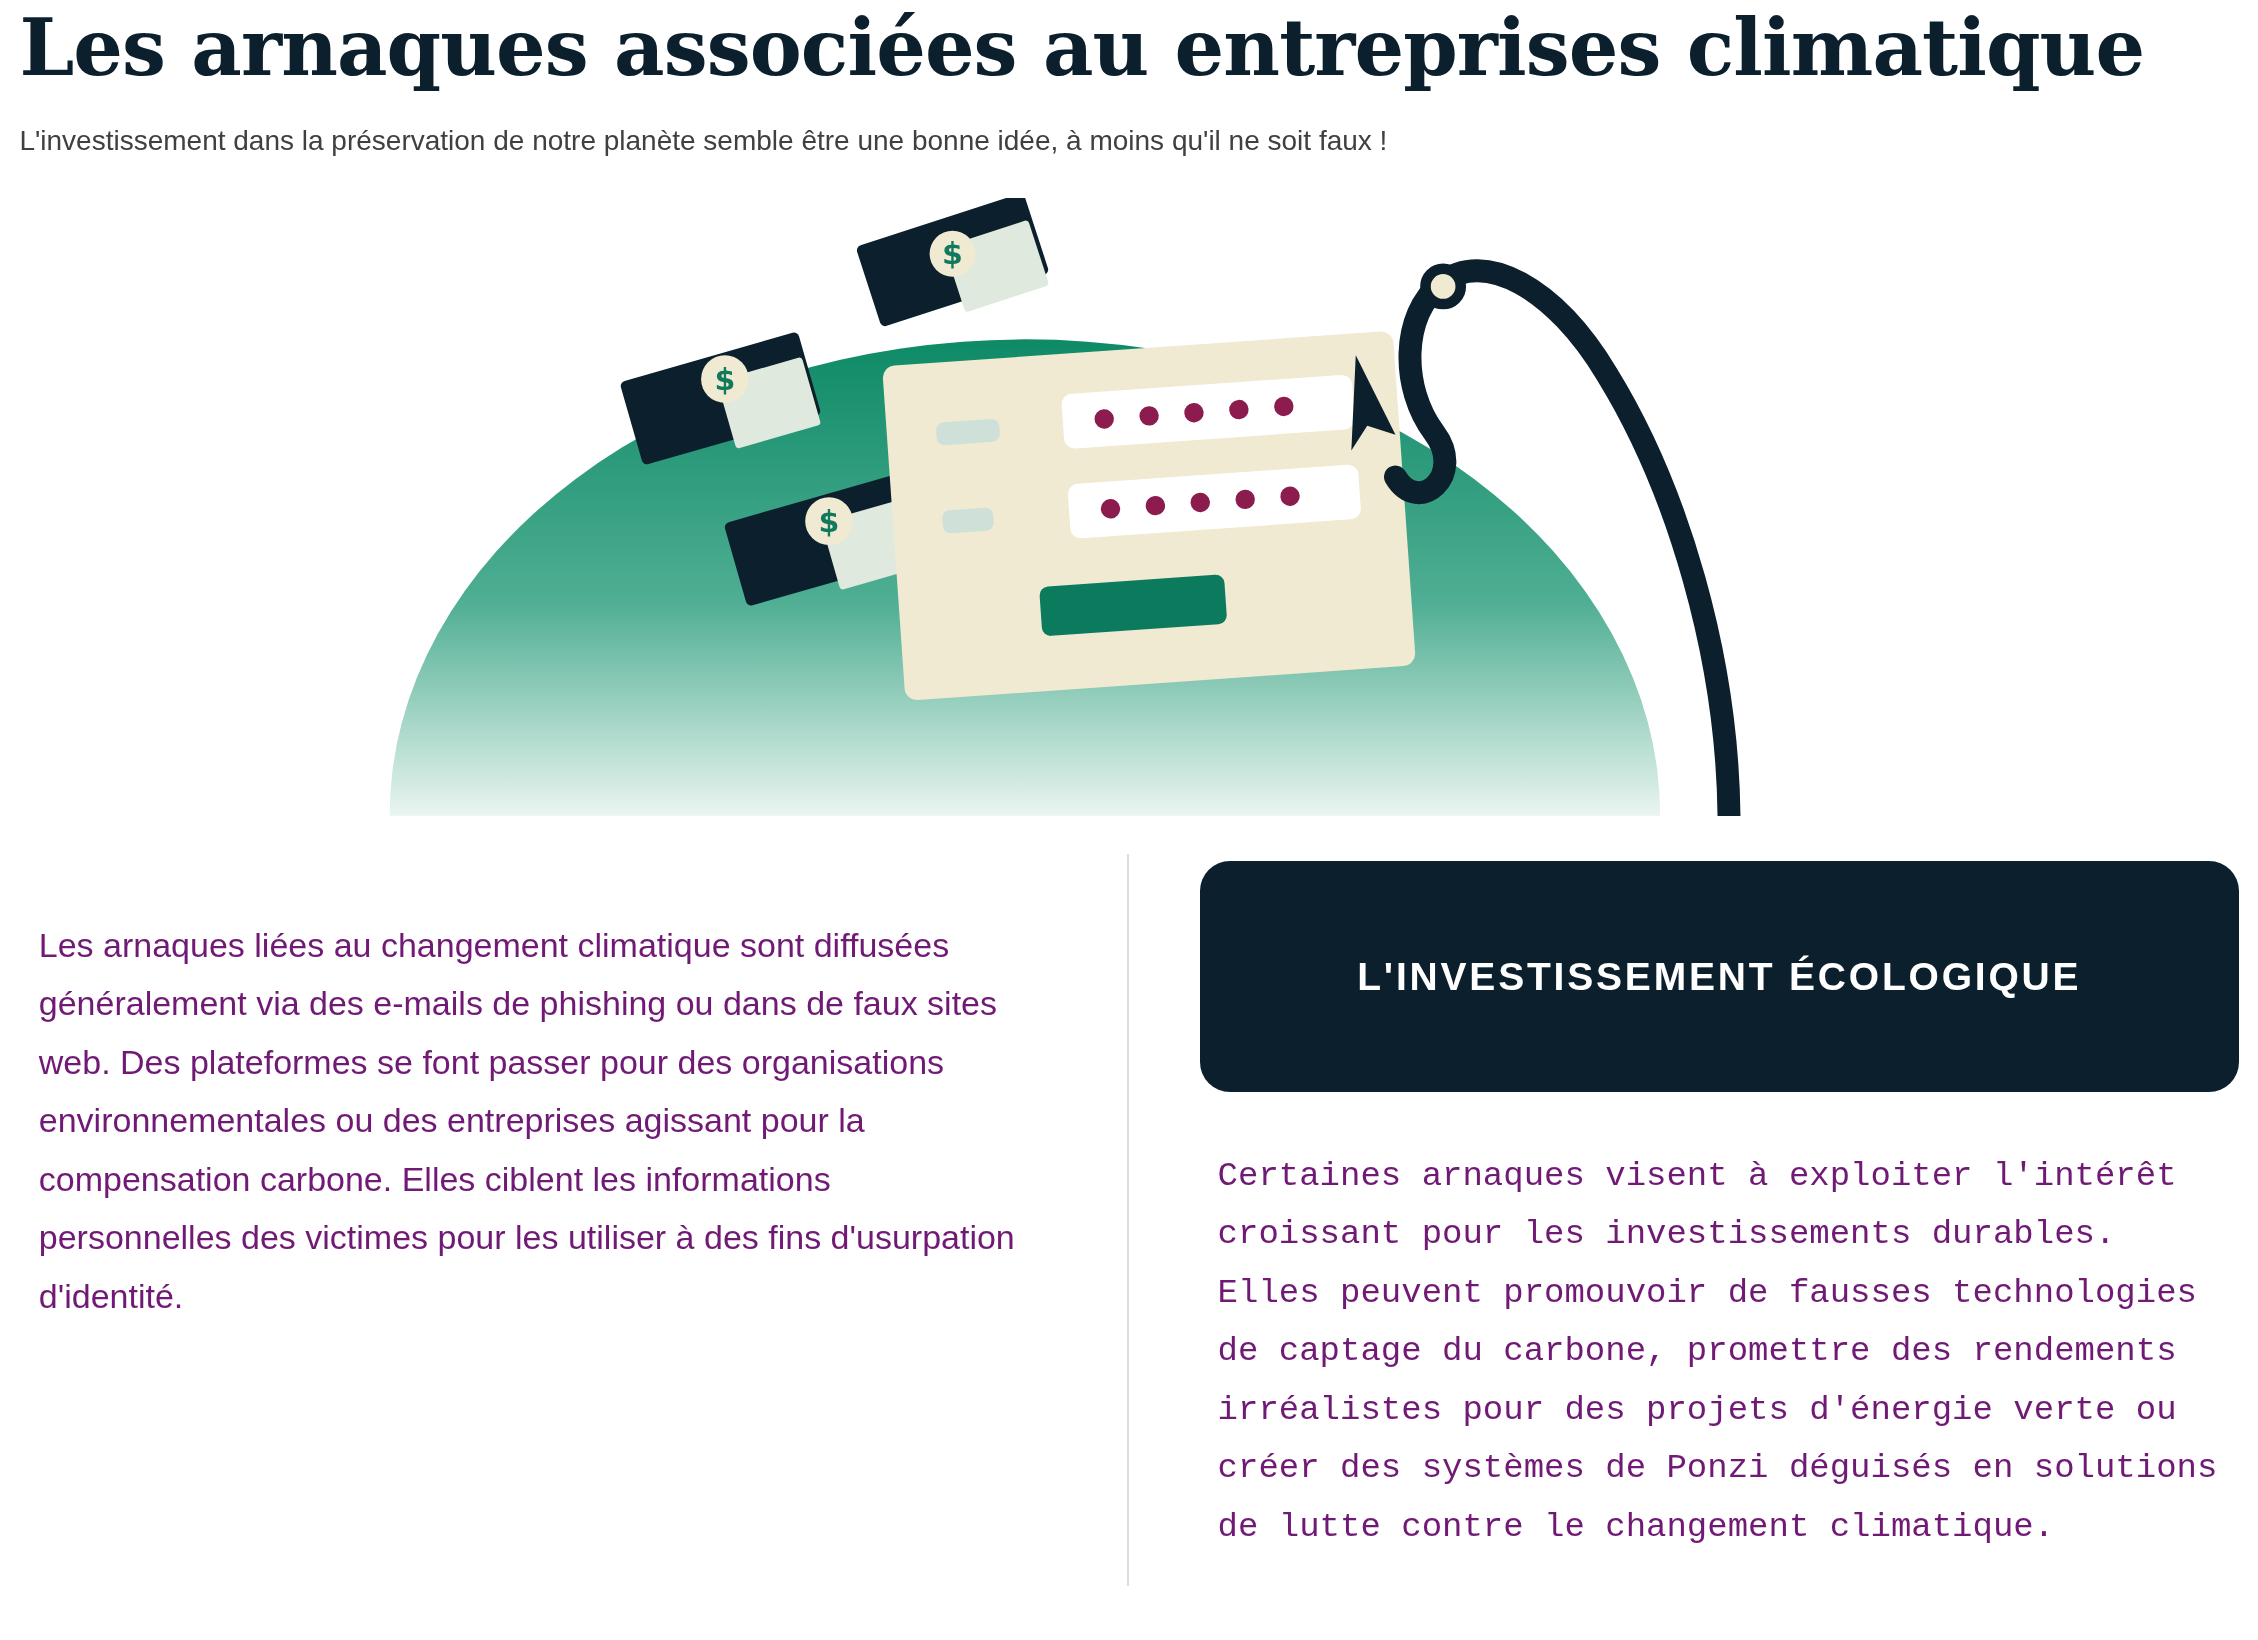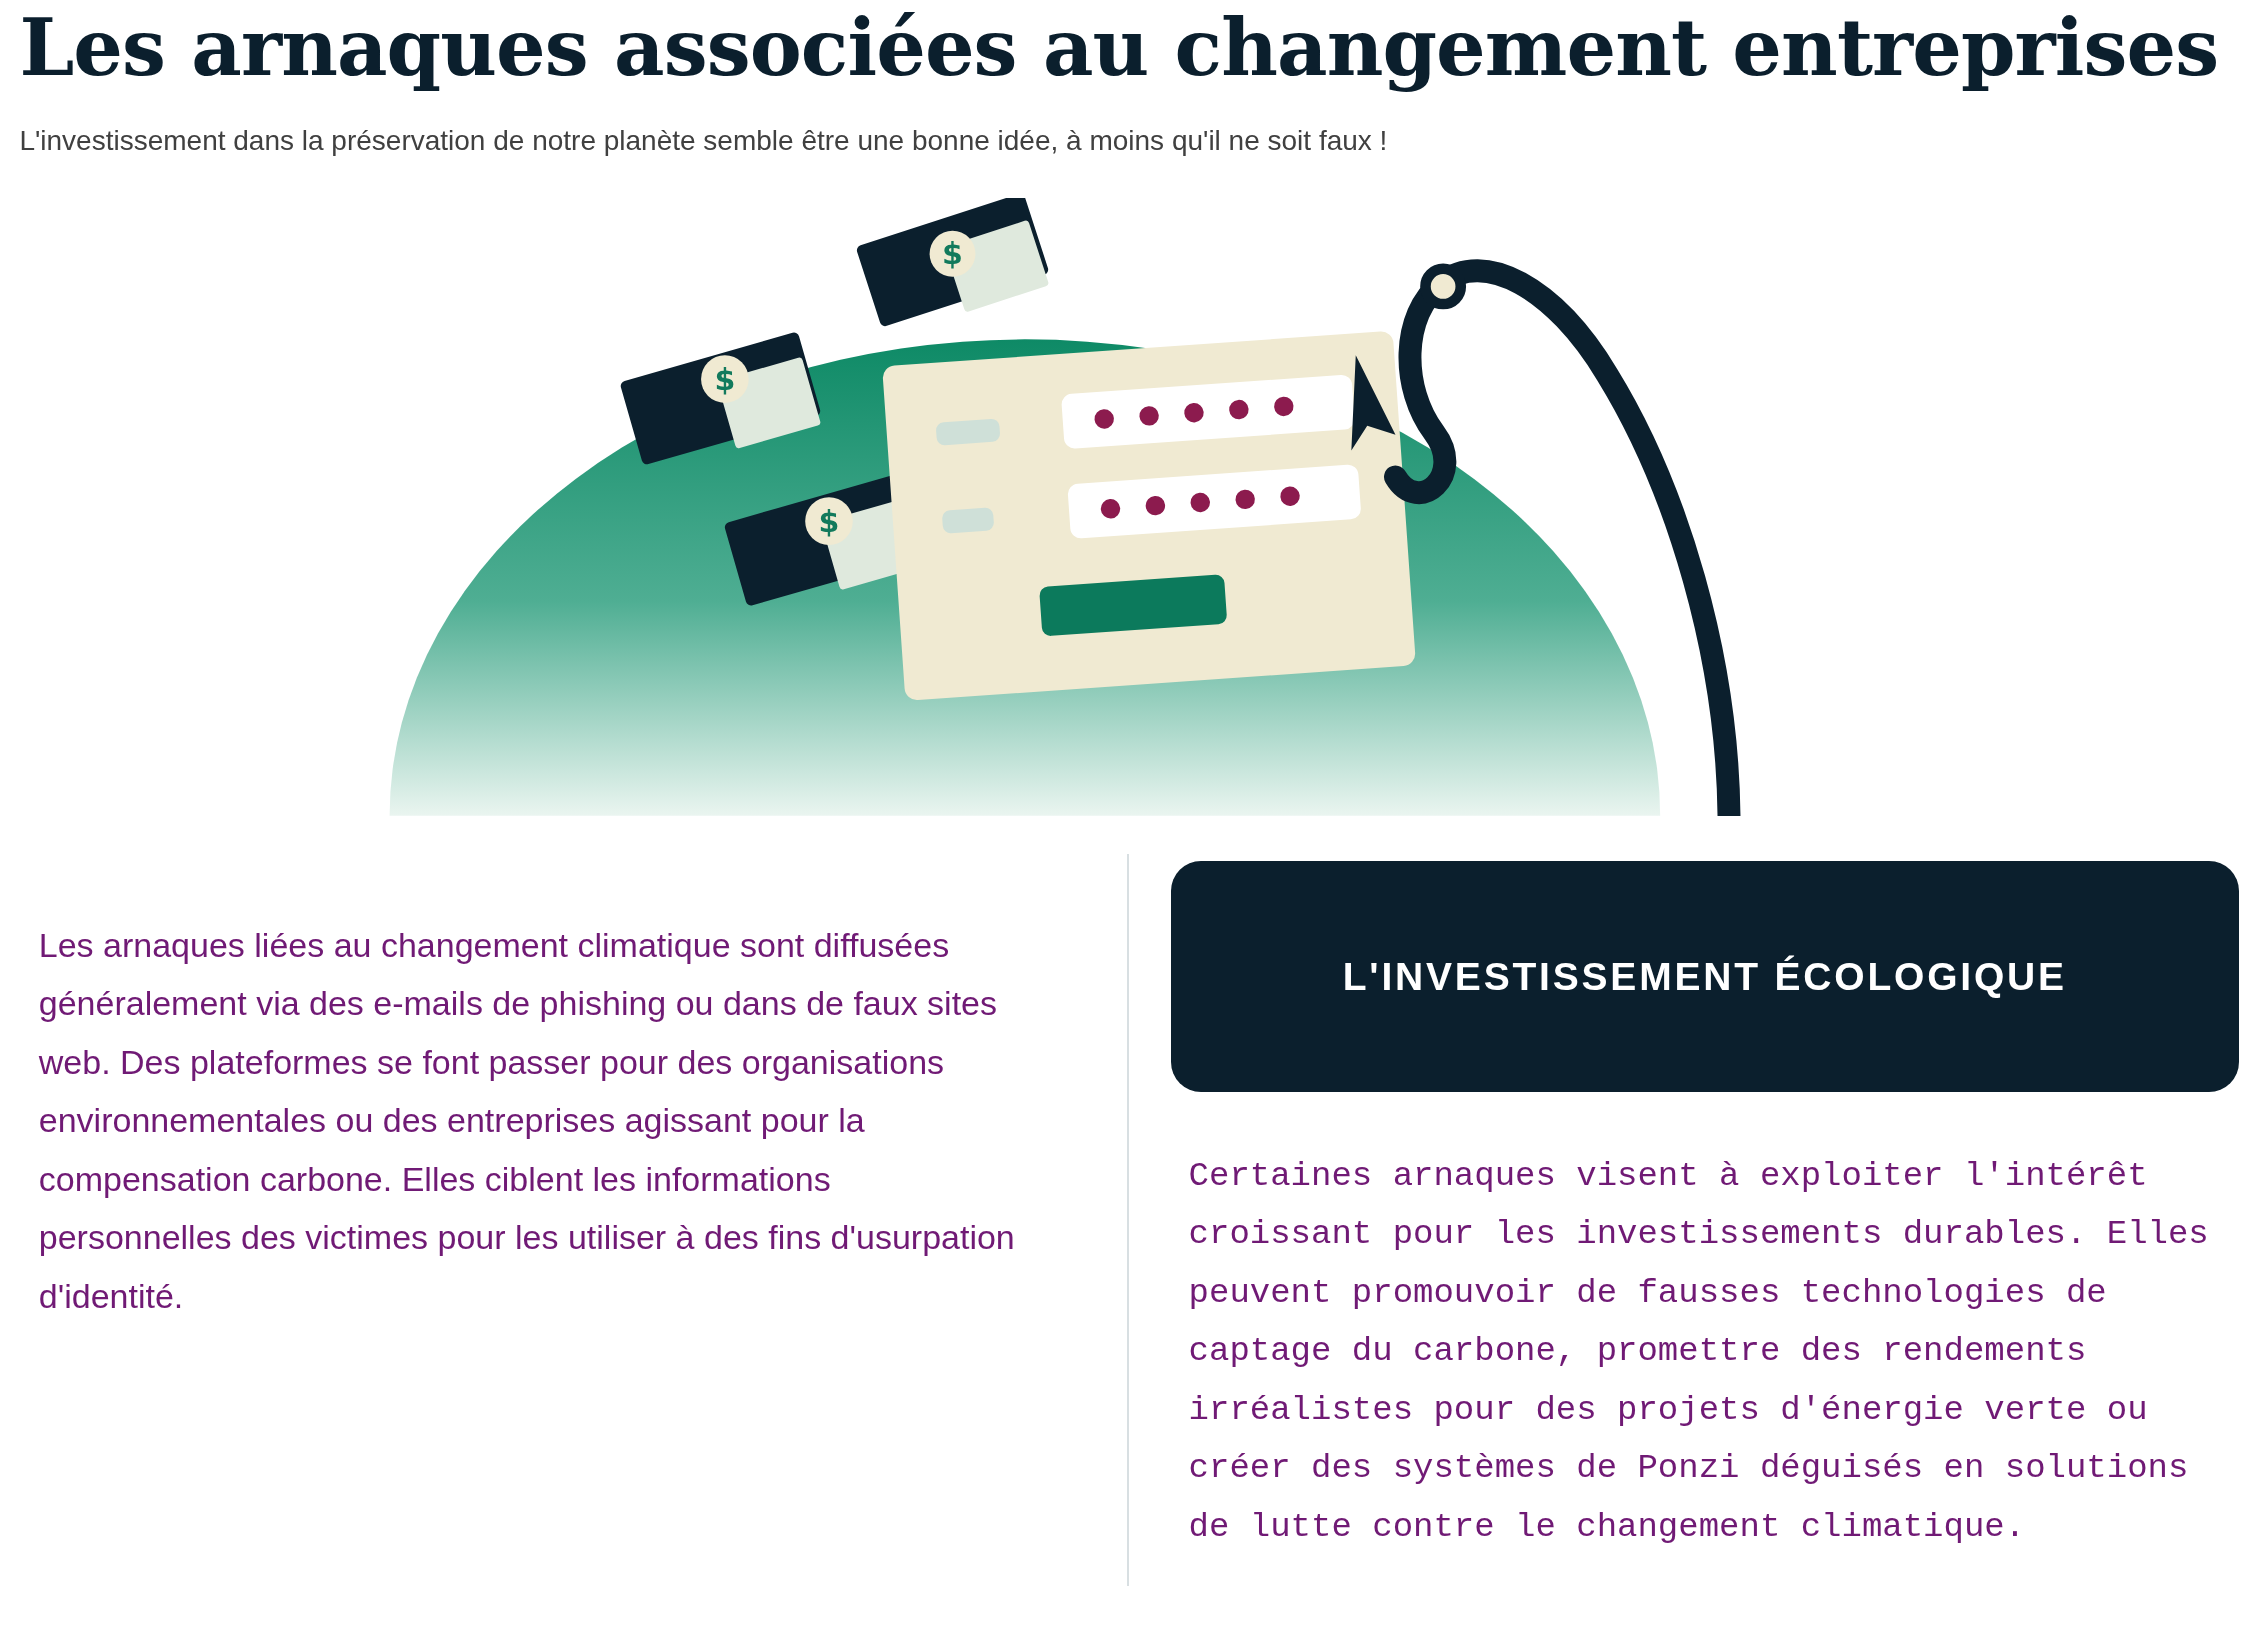--- a/index.html
+++ b/index.html
@@ -63,21 +63,21 @@
     top: 854px;
     display: flex;
     gap: 0;
   }
   .col {
     width: 50%;
     box-sizing: border-box;
     position: relative;
   }
   .col-left { padding-right: 79px; }
-  .col-right { padding-left: 42px; }
+  .col-right { padding-left: 71px; }
 
   .divider {
     position: absolute;
     left: 1127px;
     top: 847px;
     width: 1.8px;
     height: 732px;
     background: #d8dfe2;
   }
 
@@ -110,21 +110,21 @@
     line-height: 1.72;
     color: #701a75;
   }
   .col-right .body-text { padding-left: 17.6px; font-family: Liberation Mono, monospace; }
 </style>
 </head>
 <body>
 
 <div class="page">
 
-  <h1 class="title">Les arnaques associées au changement entreprises</h1>
+  <h1 class="title">Les arnaques associées au entreprises climatique</h1>
   <p class="subtitle">L'investissement dans la préservation de notre planète semble être une bonne idée, à moins qu'il ne soit faux !</p>
 
   <div class="illustration">
     <svg width="2220" height="618" viewBox="0 0 2516 700" xmlns="http://www.w3.org/2000/svg" aria-hidden="true">
       <defs>
         <linearGradient id="hillGrad" x1="0" y1="0" x2="0" y2="1">
           <stop offset="0%" stop-color="#0e8a66"></stop>
           <stop offset="55%" stop-color="#4fae93"></stop>
           <stop offset="100%" stop-color="#eaf5f0"></stop>
         </linearGradient>

